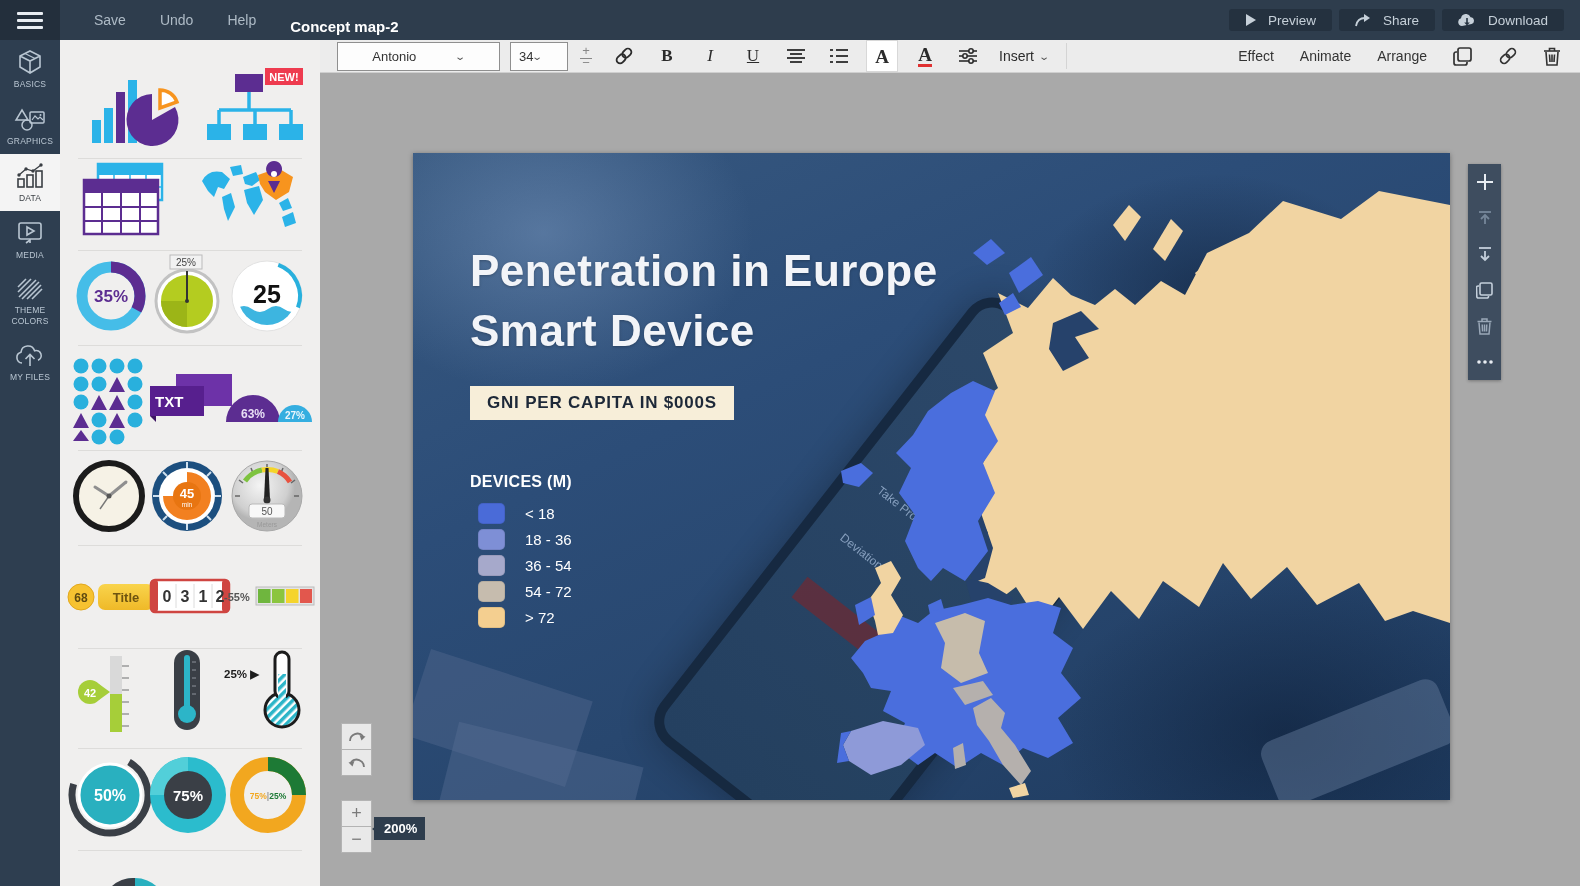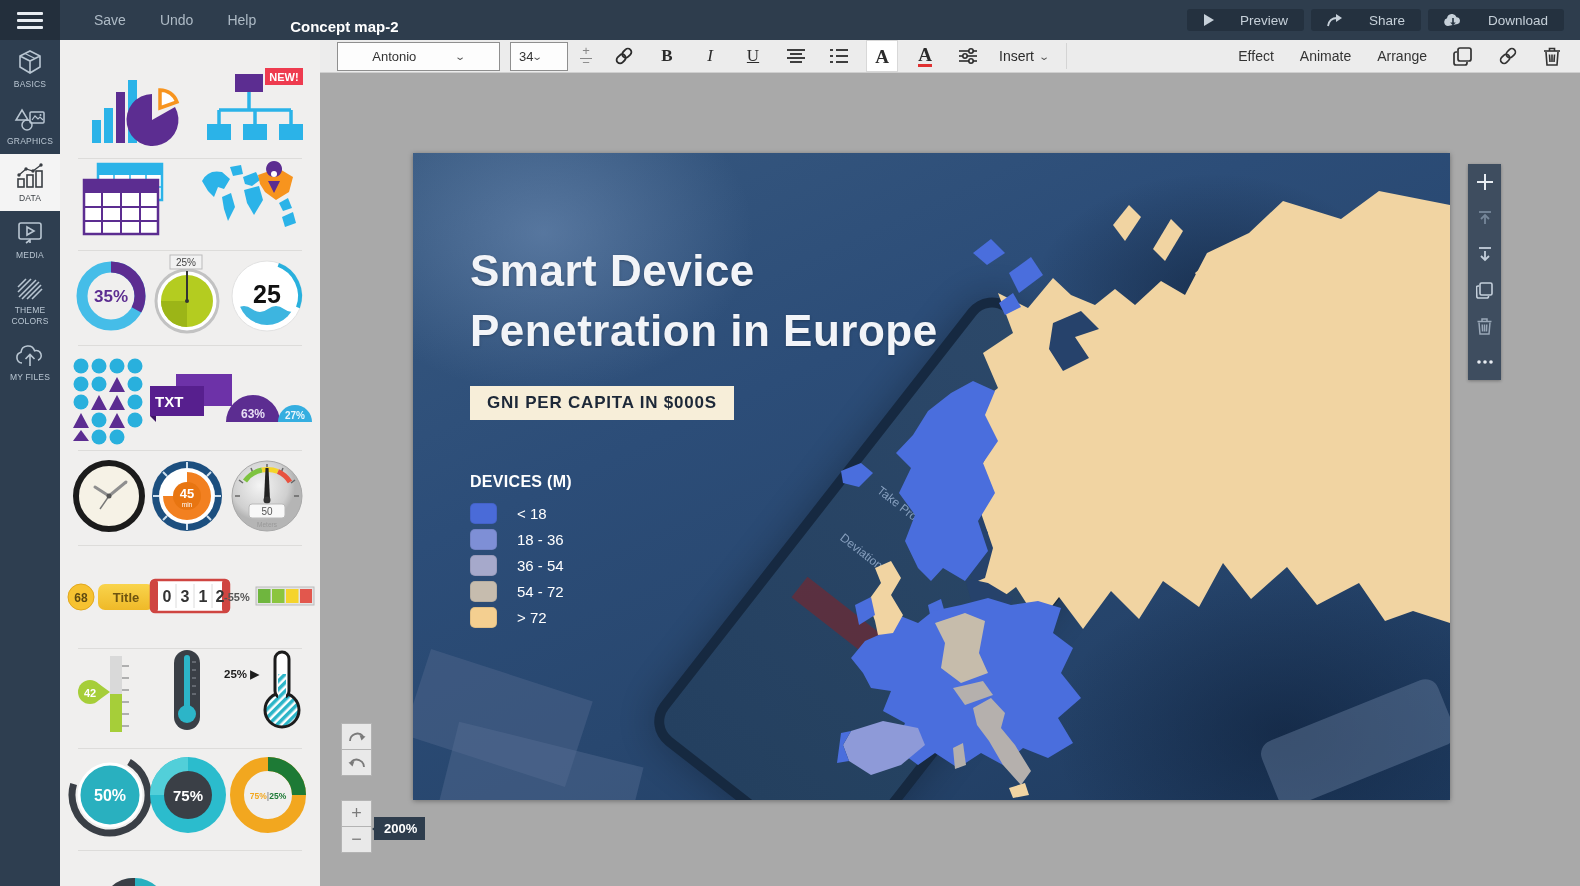--- a/index.html
+++ b/index.html
@@ -7,21 +7,21 @@
               font-family:"Liberation Sans", sans-serif; }
 
   
   #topbar { position:absolute; left:0; top:0; width:1580px; height:40px; background:#2e3d4d; display:flex; align-items:center; z-index:50;text-align:right;}
   #hamburger { width:60px; height:40px; background:#232f3c; display:flex; align-items:center; justify-content:center; cursor:pointer;}
   #hamburger .bars { width:26px; }
   #hamburger .bars div { height:3px; background:#e8edf2; margin:4px 0; border-radius:1px;}
   .menu-item { color:#aebbc6; font-size:14px; margin-left:34px; cursor:pointer;}
   #doc-title { color:#ffffff; font-size:15px; font-weight:bold; margin-left:34px;margin-top:13px;}
   #topbar-right { margin-left:auto; margin-right:16px; display:flex; gap:7px;}
-  .tb-btn { background:#24313f; border-radius:3px; height:22px; padding:0 16px; display:flex; align-items:center; gap:26px; color:#c6d0d9; font-size:13.5px; cursor:pointer;}
+  .tb-btn { background:#24313f; border-radius:3px; height:22px; padding:0 16px; display:flex; align-items:center; gap:12px; color:#c6d0d9; font-size:13.5px; cursor:pointer;}
   .tb-btn svg { display:block; }
 
   
   #sidebar { position:absolute; left:0; top:40px; width:60px; height:846px; background:#2e3e50; z-index:40;}
   .side-item { width:60px; padding:9px 0 8px; display:flex; flex-direction:column; align-items:center; gap:4px; color:#b9c6d2; font-size:8.5px; letter-spacing:.2px; cursor:pointer; text-align:center;}
   .side-item svg { display:block;}
   .side-item.active { background:#f4f4f4; color:#3a3f44;}
 
   
   #panel { position:absolute; left:60px; top:40px; width:260px; height:846px; background:#f0efee; z-index:30; overflow:hidden;}
@@ -59,21 +59,21 @@
   .bgfx { position:absolute; pointer-events:none;}
   #phone { position:absolute; left:375px; top:150px; width:250px; height:560px; transform:rotate(38deg); background:#15273d; border-radius:30px; opacity:.92; box-shadow:0 0 40px rgba(0,0,0,.3);}
   #phone .screen { position:absolute; left:10px; top:10px; right:10px; bottom:10px; border-radius:20px; background:linear-gradient(#2c4868,#24405f);}
   #phone .notch { position:absolute; left:70px; top:10px; width:110px; height:14px; background:#15273d; border-radius:0 0 10px 10px;}
   .ph-txt { position:absolute; color:#8ea6c4; font-size:12px;}
   .ph-sell { position:absolute; left:28px; top:330px; width:100px; height:26px; background:#6e2a33; opacity:.8;}
   #canvas-title { position:absolute; left:57px; top:88px; color:#f2f4f8; font-size:44px; font-weight:bold; line-height:60px; letter-spacing:.5px; text-shadow:0 1px 3px rgba(0,0,0,.25);}
   #canvas-badge { position:absolute; left:57px; top:233px; background:#f7eed9; border-radius:0; padding:7px 17px; font-size:17px; font-weight:bold; letter-spacing:.8px; color:#1d2838;text-align:right;}
   #legend { position:absolute; left:57px; top:320px; color:#fff;}
   #legend-title { font-size:16px; font-weight:bold; letter-spacing:.3px; margin-bottom:9px;}
-  .leg-row { display:flex; align-items:center; height:26px;}
+  .leg-row { display:flex; align-items:center; height:26px;margin-left:8px;}
   .leg-swatch { width:27px; height:21px; border-radius:5px; margin-right:20px; box-shadow:inset 0 0 0 1px rgba(0,0,0,.08);}
   .leg-label { font-size:15px;}
 
   
   #float-tb { position:absolute; left:1148px; top:82px; width:33px; background:#3e4d5f; z-index:20; box-shadow:0 1px 3px rgba(0,0,0,.3);}
   .ftb-btn { width:33px; height:36px; display:flex; align-items:center; justify-content:center; cursor:pointer;}
   .ftb-btn svg { display:block;}
 
   
   .ctl-btn { position:absolute; width:31px; height:27px; background:#e9e9e9; border:1px solid #b3b3b3; display:flex; align-items:center; justify-content:center; cursor:pointer; color:#7a7a7a;}
@@ -680,22 +680,22 @@
       <path d="M540,595 L550,590 L553,612 L542,616 Z" fill="#b5b0ad"></path>
       <path d="M596,635 L612,630 L616,642 L600,645 Z" fill="#f1d4a2"></path>
       <path d="M438,578 L470,568 L505,575 L512,592 L488,612 L458,622 L436,608 L430,592 Z" fill="#8e9ad8"></path>
       <path d="M428,580 L438,578 L430,592 L436,608 L424,610 Z" fill="#4a6edd"></path>
       <path d="M462,468 L455,448 L468,430 L462,415 L478,408 L488,425 L478,442 L490,462 L480,480 L465,482 Z" fill="#f1d4a2"></path>
       <path d="M442,452 L458,444 L462,462 L446,472 Z" fill="#4a6edd"></path>
       <path d="M428,318 L448,310 L460,320 L446,334 L430,330 Z" fill="#4a6edd"></path>
     </svg>
 
     <div id="canvas-title">
+      <div>Penetration in Europe</div>
       <div>Smart Device</div>
-      <div>Penetration in Europe</div>
     </div>
     <div id="canvas-badge">GNI PER CAPITA IN $000S</div>
 
     <div id="legend">
       <div id="legend-title">DEVICES (M)</div>
       <div class="leg-row">
           <span class="leg-swatch" style="background-color: rgb(74, 107, 216);"></span>
           <span class="leg-label">&lt; 18</span>
         </div>
       <div class="leg-row">

